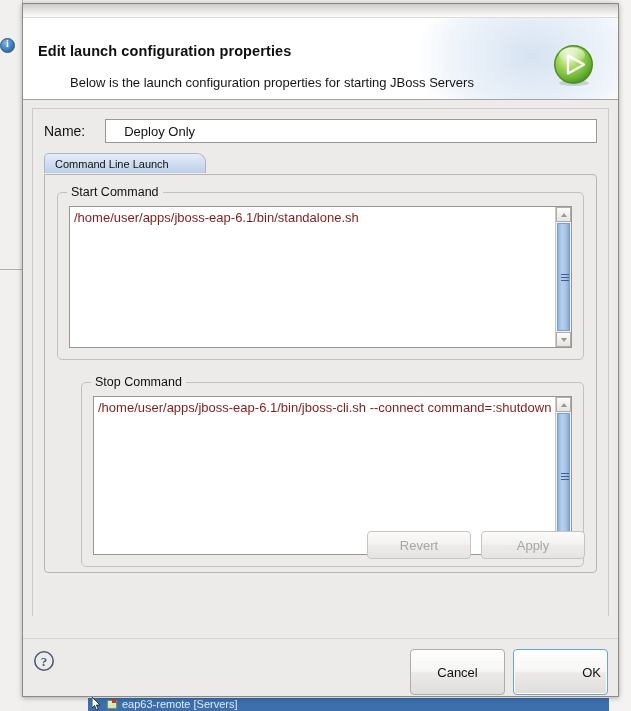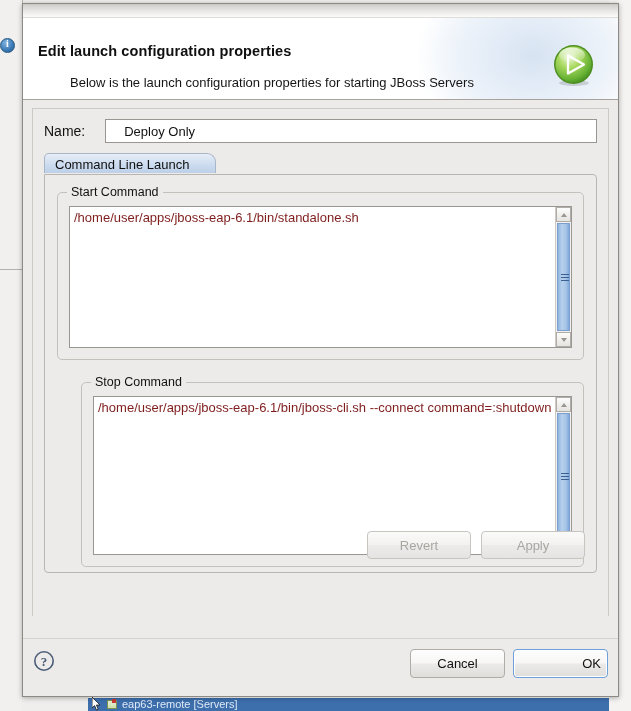--- a/index.html
+++ b/index.html
@@ -219,23 +219,23 @@
     height: 420px;
   }
   .tabstrip {
     position: relative;
     height: 22px;
   }
   .tab {
     position: absolute;
     left: 0; top: 0;
     height: 20px;
-    padding: 0 26px 0 10px;
+    padding: 0 36px 0 10px;
     line-height: 21px;
-    font-size: 13px;
+    font-size: 11px;
     color: #101010;
     background: linear-gradient(#e7eef8 0%, #cddcef 55%, #bdd0e8 100%);
     border: 1px solid #a9b6c8;
     border-bottom: none;
     border-radius: 5px 9px 0 0;
     box-sizing: border-box;
     white-space: nowrap;
   }
   .tabbody {
     position: absolute;
@@ -379,21 +379,21 @@
     left: 10px; top: 11px;
     width: 22px; height: 22px;
   }
   .footer-btns {
     position: absolute;
     right: 10px; top: 10px;
     display: flex;
     gap: 8px;
   }
   .btn-dialog {
-    width: 95px; height: 29px;
+    width: 95px; height: 46px;
     box-sizing: border-box;
     background: linear-gradient(#fefefe 0%, #f7f6f5 48%, #eceae8 52%, #e0dedb 100%);
     border: 1px solid #b0aca7;
     border-radius: 4px;
     font-family: "Liberation Sans", sans-serif;
     font-size: 13px;
     color: #111;
     cursor: default;
   }
   .btn-default {

